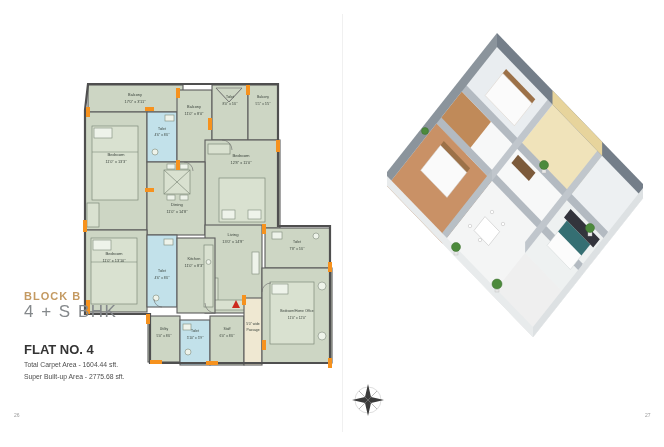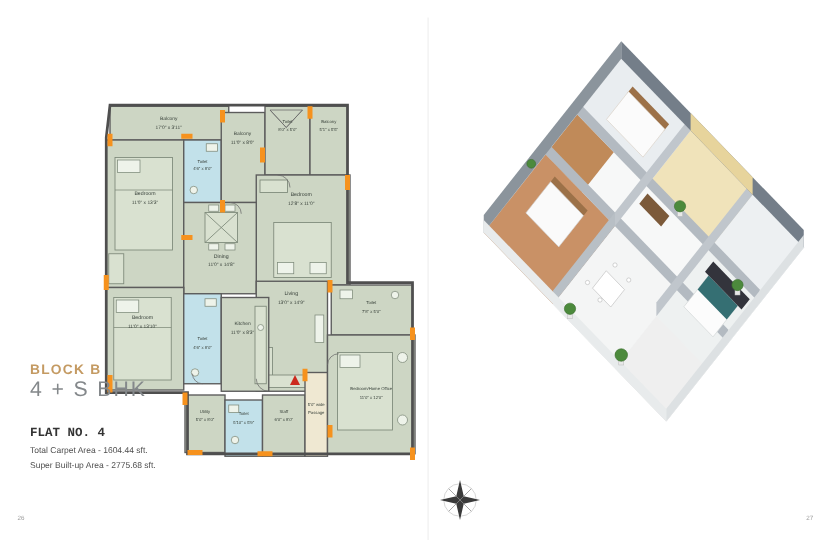--- a/index.html
+++ b/index.html
@@ -3,21 +3,21 @@
 <meta charset="utf-8">
 <style>
   html,body{margin:0;padding:0;background:#ffffff;}
   .page{position:relative;width:664px;height:447px;background:#ffffff;overflow:hidden;
         font-family:"Liberation Sans",sans-serif;}
   .fold{position:absolute;left:342px;top:14px;width:1px;height:418px;background:rgba(110,110,110,.10);}
   svg.art{position:absolute;left:0;top:0;width:664px;height:447px;}
   .info{position:absolute;left:24px;top:290px;width:140px;}
   .blk{font-size:11px;font-weight:bold;letter-spacing:1px;color:#c49a62;}
   .unit{font-size:17px;color:#84888b;letter-spacing:1.5px;margin-top:0;}
-  .flat{font-size:10px;font-weight:bold;color:#343434;margin-top:20px;font-family:Liberation Mono, monospace;}
+  .flat{font-size:13px;font-weight:bold;color:#343434;margin-top:20px;}
   .area{font-size:6.8px;color:#4f4f4f;margin-top:3px;line-height:9px;}
   .pgnum{position:absolute;font-size:5px;color:#9a9a9a;top:412px;}
   .pgL{left:14px}.pgR{left:645px}
   
   text{font-family:"Liberation Sans",sans-serif;fill:#39423b;text-anchor:middle;}
   .t1{font-size:4.2px;} .t2{font-size:3.9px;} .t3{font-size:3.4px;}
   .wall{fill:none;stroke:#4f4f4f;stroke-width:2.2;}
   .rm{stroke:#5c5c5c;stroke-width:1.1;}
   .fu{fill:#d9e1d0;stroke:#7e8a7a;stroke-width:0.7;}
   .fuw{fill:#eef3ea;stroke:#7e8a7a;stroke-width:0.6;}

